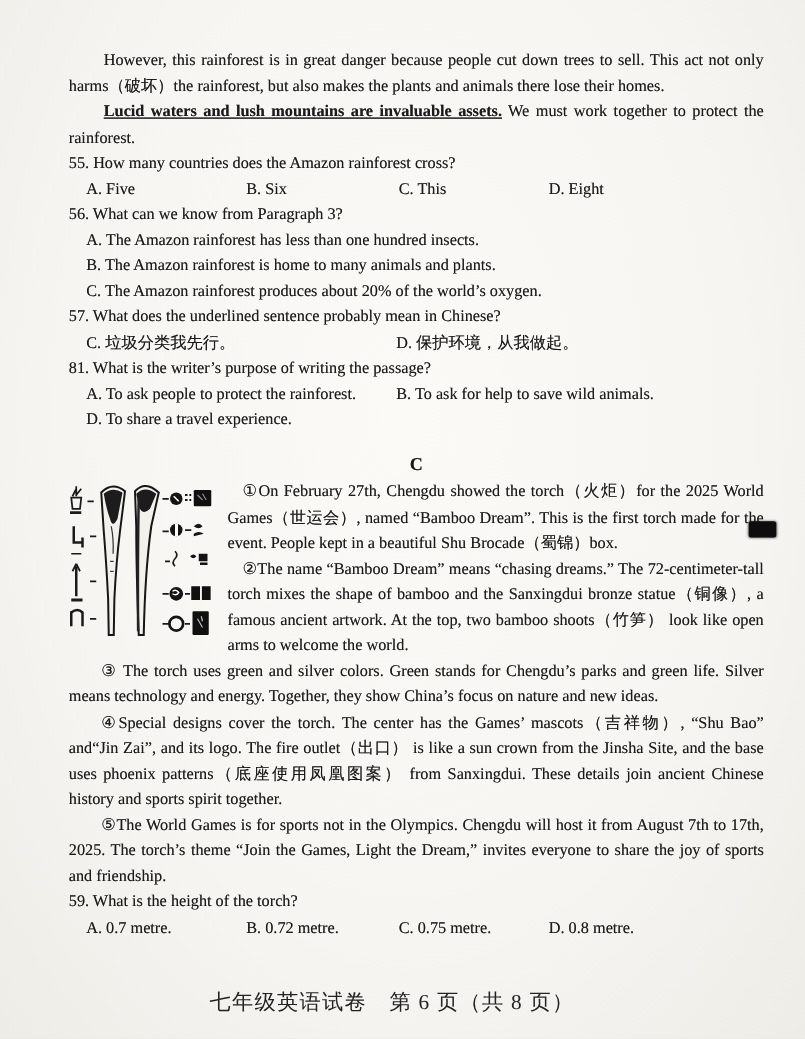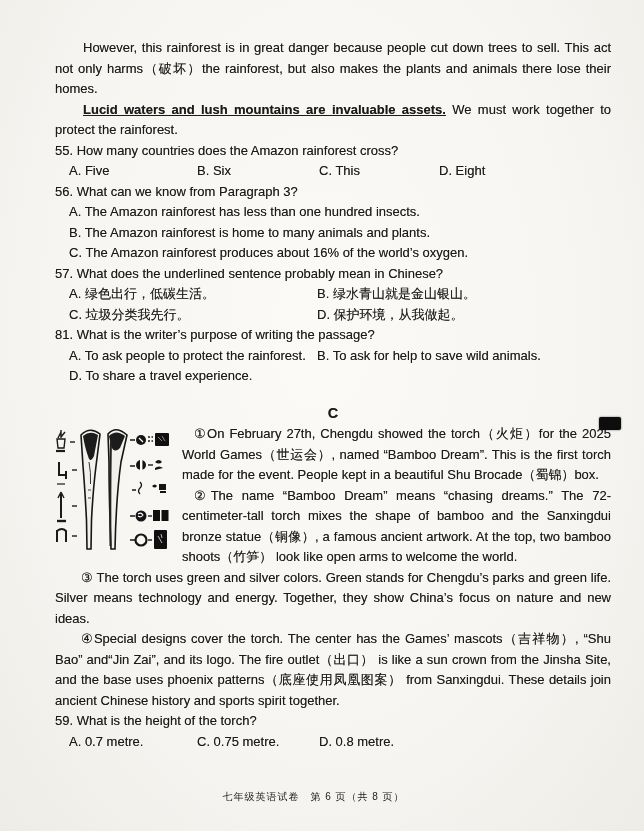--- a/index.html
+++ b/index.html
@@ -3,21 +3,21 @@
 <meta charset="utf-8">
 <style>
   html,body{margin:0;padding:0;background:#e8e7e4;}
   .scan{
     position:relative;
     width:644px;height:831px;
     margin:0 auto;
     background:
       radial-gradient(ellipse at 50% 40%, #fbfaf7 0%, #f6f5f1 60%, #eeece7 100%);
     overflow:hidden;
-    font-family:Liberation Sans, sans-serif;
+    font-family:Liberation Serif, serif;
     color:#1b1b1b;
   }
   .content{
     position:absolute;
     left:55px;top:38px;width:556px;
     font-size:13px;line-height:20.5px;
     text-shadow:0 0 .4px rgba(20,20,20,.55);
   }
   p{margin:0;}
   .para{text-align:justify;}
@@ -42,21 +42,21 @@
   .figwrap{overflow:visible;}
   .torchfig{
     float:left;
     width:122px;height:128px;
     margin:4px 12px 2px -7px;
   }
   .footer{
     position:absolute;
     left:0;right:17px;top:790px;
     text-align:center;
-    font-size:10px;
+    font-size:17px;
     letter-spacing:1px;
     color:#222;
   }
   .artifact{
     position:absolute;
     left:599px;top:417px;width:22px;height:13px;
     background:#0d0d0d;border-radius:2px;
     box-shadow:0 0 2px rgba(0,0,0,.6);
   }
 </style>
@@ -74,28 +74,24 @@
       <span>A. Five</span>
       <span>B. Six</span>
       <span>C. This</span>
       <span>D. Eight</span>
     </div>
 
     <p class="q">56. What can we know from Paragraph 3?</p>
     <div class="optlist">
       <p>A. The Amazon rainforest has less than one hundred insects.</p>
       <p>B. The Amazon rainforest is home to many animals and plants.</p>
-      <p>C. The Amazon rainforest produces about 16% of the world’s oxygen.</p>
+      <p>C. The Amazon rainforest produces about 20% of the world’s oxygen.</p>
     </div>
 
     <p class="q">57. What does the underlined sentence probably mean in Chinese?</p>
-    <div class="optrow2">
-      <span>A. 绿色出行，低碳生活。</span>
-      <span>B. 绿水青山就是金山银山。</span>
-    </div>
     <div class="optrow2">
       <span>C. 垃圾分类我先行。</span>
       <span>D. 保护环境，从我做起。</span>
     </div>
 
     <p class="q">81. What is the writer’s purpose of writing the passage?</p>
     <div class="optrow2">
       <span>A. To ask people to protect the rainforest.</span>
       <span>B. To ask for help to save wild animals.</span>
     </div>
@@ -170,25 +166,27 @@
           <path d="M100 112 h4" stroke="#1a1a1a" stroke-width="1.4"></path>
           <rect x="106" y="102" width="13" height="19" fill="#101010" rx="1"></rect>
           <path d="M110 108 l4 7 M113 106 l1 4" stroke="#bdbdbd" stroke-width="1"></path>
         </g>
       </svg>
 
       <p class="para" style="text-indent:12px">①On February 27th, Chengdu showed the torch（火炬）for the 2025 World Games（世运会）, named “Bamboo Dream”. This is the first torch made for the event. People kept in a beautiful Shu Brocade（蜀锦）box.</p>
       <p class="para" style="text-indent:12px">②The name “Bamboo Dream” means “chasing dreams.” The 72-centimeter-tall torch mixes the shape of bamboo and the Sanxingdui bronze statue（铜像）, a famous ancient artwork. At the top, two bamboo shoots（竹笋） look like open arms to welcome the world.</p>
       <p class="para" style="text-indent:26px">③ The torch uses green and silver colors. Green stands for Chengdu’s parks and green life. Silver means technology and energy. Together, they show China’s focus on nature and new ideas.</p>
       <p class="para" style="text-indent:26px">④Special designs cover the torch. The center has the Games’ mascots（吉祥物）, “Shu Bao” and“Jin Zai”, and its logo. The fire outlet（出口） is like a sun crown from the Jinsha Site, and the base uses phoenix patterns（底座使用凤凰图案） from Sanxingdui. These details join ancient Chinese history and sports spirit together.</p>
+      <p class="para" style="text-indent:26px">⑤The World Games is for sports not in the Olympics. Chengdu will host it from August 7th to 17th, 2025. The torch’s theme “Join the Games, Light the Dream,” invites everyone to share the joy of sports and friendship.</p>
     </div>
 
     <p class="q">59. What is the height of the torch?</p>
     <div class="optrow4">
       <span>A. 0.7 metre.</span>
+      <span>B. 0.72 metre.</span>
       <span>C. 0.75 metre.</span>
       <span>D. 0.8 metre.</span>
     </div>
 
   </div>
 
   <div class="artifact"></div>
 
   <div class="footer">七年级英语试卷　第 6 页（共 8 页）</div>
 </div>

